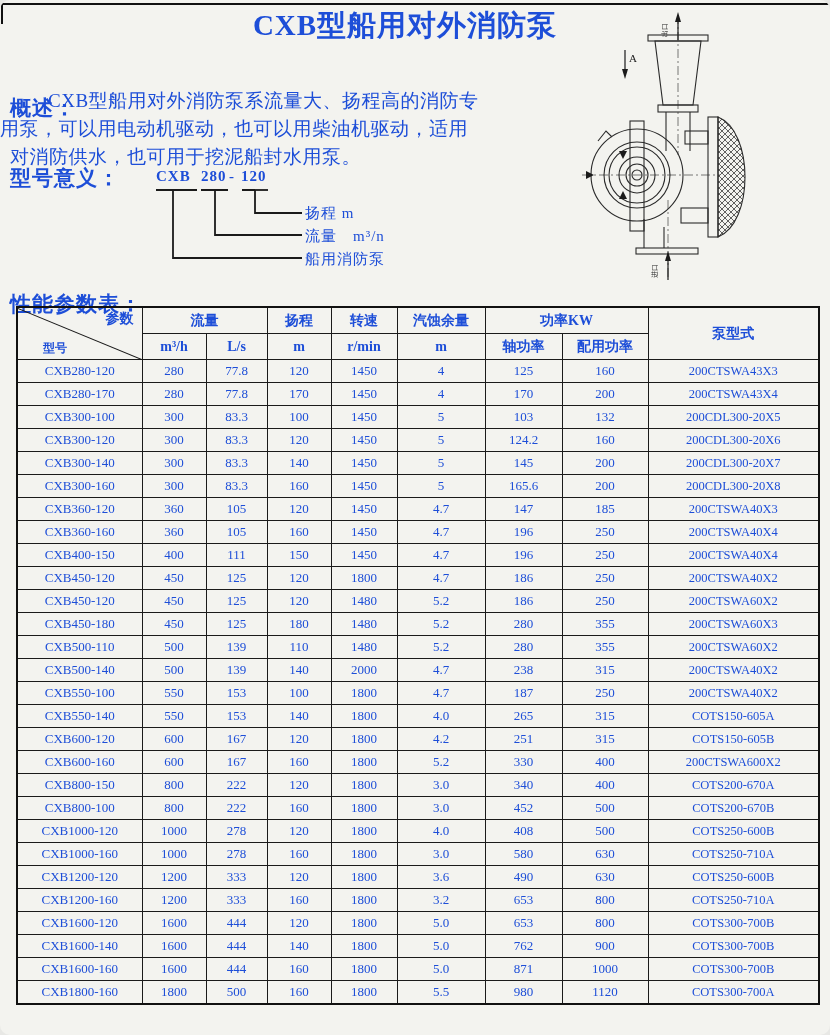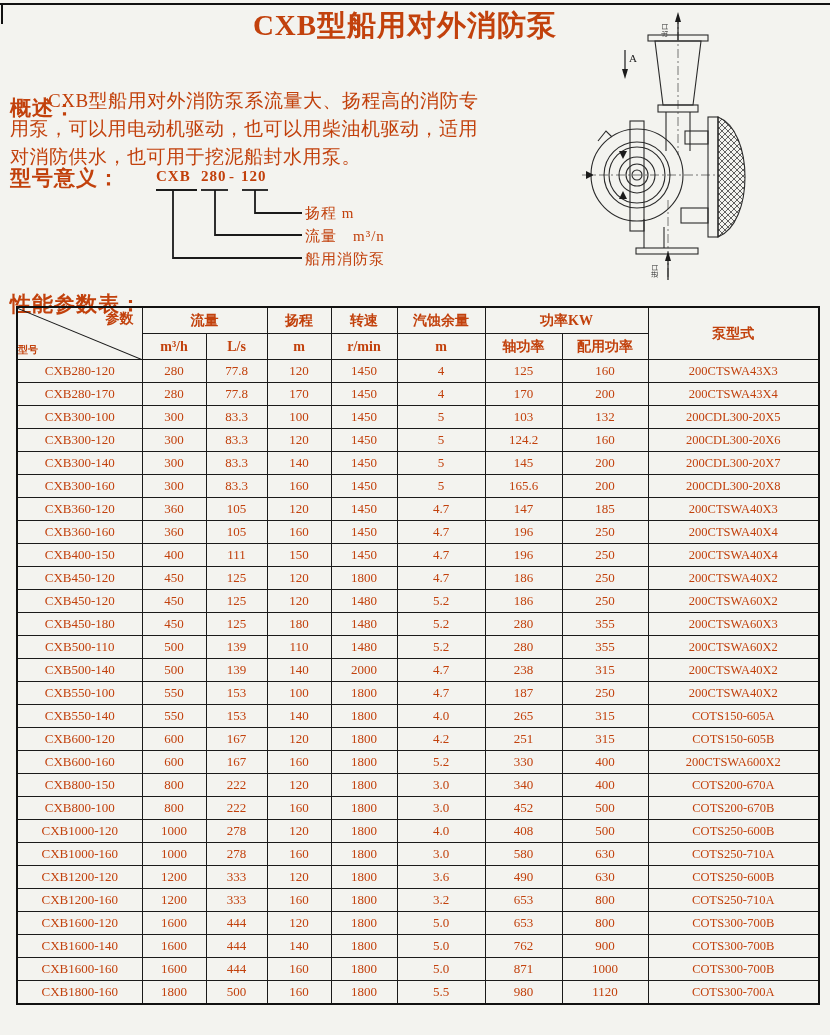--- a/index.html
+++ b/index.html
@@ -1,31 +1,32 @@
 <!DOCTYPE html>
 <html><head>
 <meta charset="utf-8">
 <style>
   html,body{margin:0;padding:0;background:#e8e8e5;}
   #page{
     position:relative;width:830px;height:1035px;margin:0 auto;
-    background:#f3f3ef;color:#c2410c;overflow:hidden;
+    background:#f3f3ef;color:#1d4ed8;overflow:hidden;
     font-family:"Liberation Serif","DejaVu Serif",serif;
+    border-radius:10px;
   }
   .abs{position:absolute;}
   #top-rule{left:0;top:3px;width:830px;height:2px;background:#111;}
   #left-tick{left:1px;top:4px;width:2px;height:20px;background:#111;}
   #doc-title{left:10px;top:6px;width:790px;text-align:center;font-size:29px;font-weight:bold;letter-spacing:1px;}
   .section-heading{font-size:21px;font-weight:bold;letter-spacing:1px;}
   #overview-heading{left:10px;top:55px;margin-top:39px;}
   #model-heading{left:10px;top:164px;}
   #table-heading{left:10px;top:275px;margin-top:15px;}
   .body-line{font-size:19px;letter-spacing:0.5px;white-space:nowrap;}
   #ov-line1{left:48px;top:88px;}
-  #ov-line2{left:10px;top:116px;}
+  #ov-line2{left:0;top:116px;}
   #ov-line3{left:10px;top:144px;}
   .code-part{font-size:15px;font-weight:bold;letter-spacing:1px;}
   #code-series{left:156px;top:168px;}
   #code-flow{left:201px;top:168px;}
   #code-sep{left:229px;top:168px;}
   #code-head{left:241px;top:168px;}
   .branch-label{font-size:15px;letter-spacing:1px;white-space:nowrap;}
   #label-head{left:305px;top:204px;}
   #label-flow{left:305px;top:227px;}
   #label-series{left:305px;top:250px;}
@@ -44,21 +45,21 @@
   #perf-table{border:2px solid #111;}
   #perf-table thead th{font-size:14px;font-weight:bold;height:25px;}
   #perf-table tbody td{height:22px;font-size:13px;}
   #perf-table tbody td:last-child{font-size:12.5px;}
   th.corner{position:relative;padding:0;}
   .diag{
     position:absolute;top:0;left:0;width:137px;height:0;
     border-top:1.5px solid #1a1a1a;transform-origin:0 0;transform:rotate(22.4deg);
   }
   .corner-param{position:absolute;top:2px;right:8px;font-size:14px;}
-  .corner-model{position:absolute;bottom:2px;left:0;font-size:10px;}
+  .corner-model{position:absolute;bottom:2px;left:25px;font-size:12px;}
 </style>
 </head>
 <body>
 
 <div id="page">
 
   <div id="top-rule" class="abs"></div>
   <div id="left-tick" class="abs"></div>
 
   <div id="doc-title" class="abs">CXB型船用对外消防泵</div>

